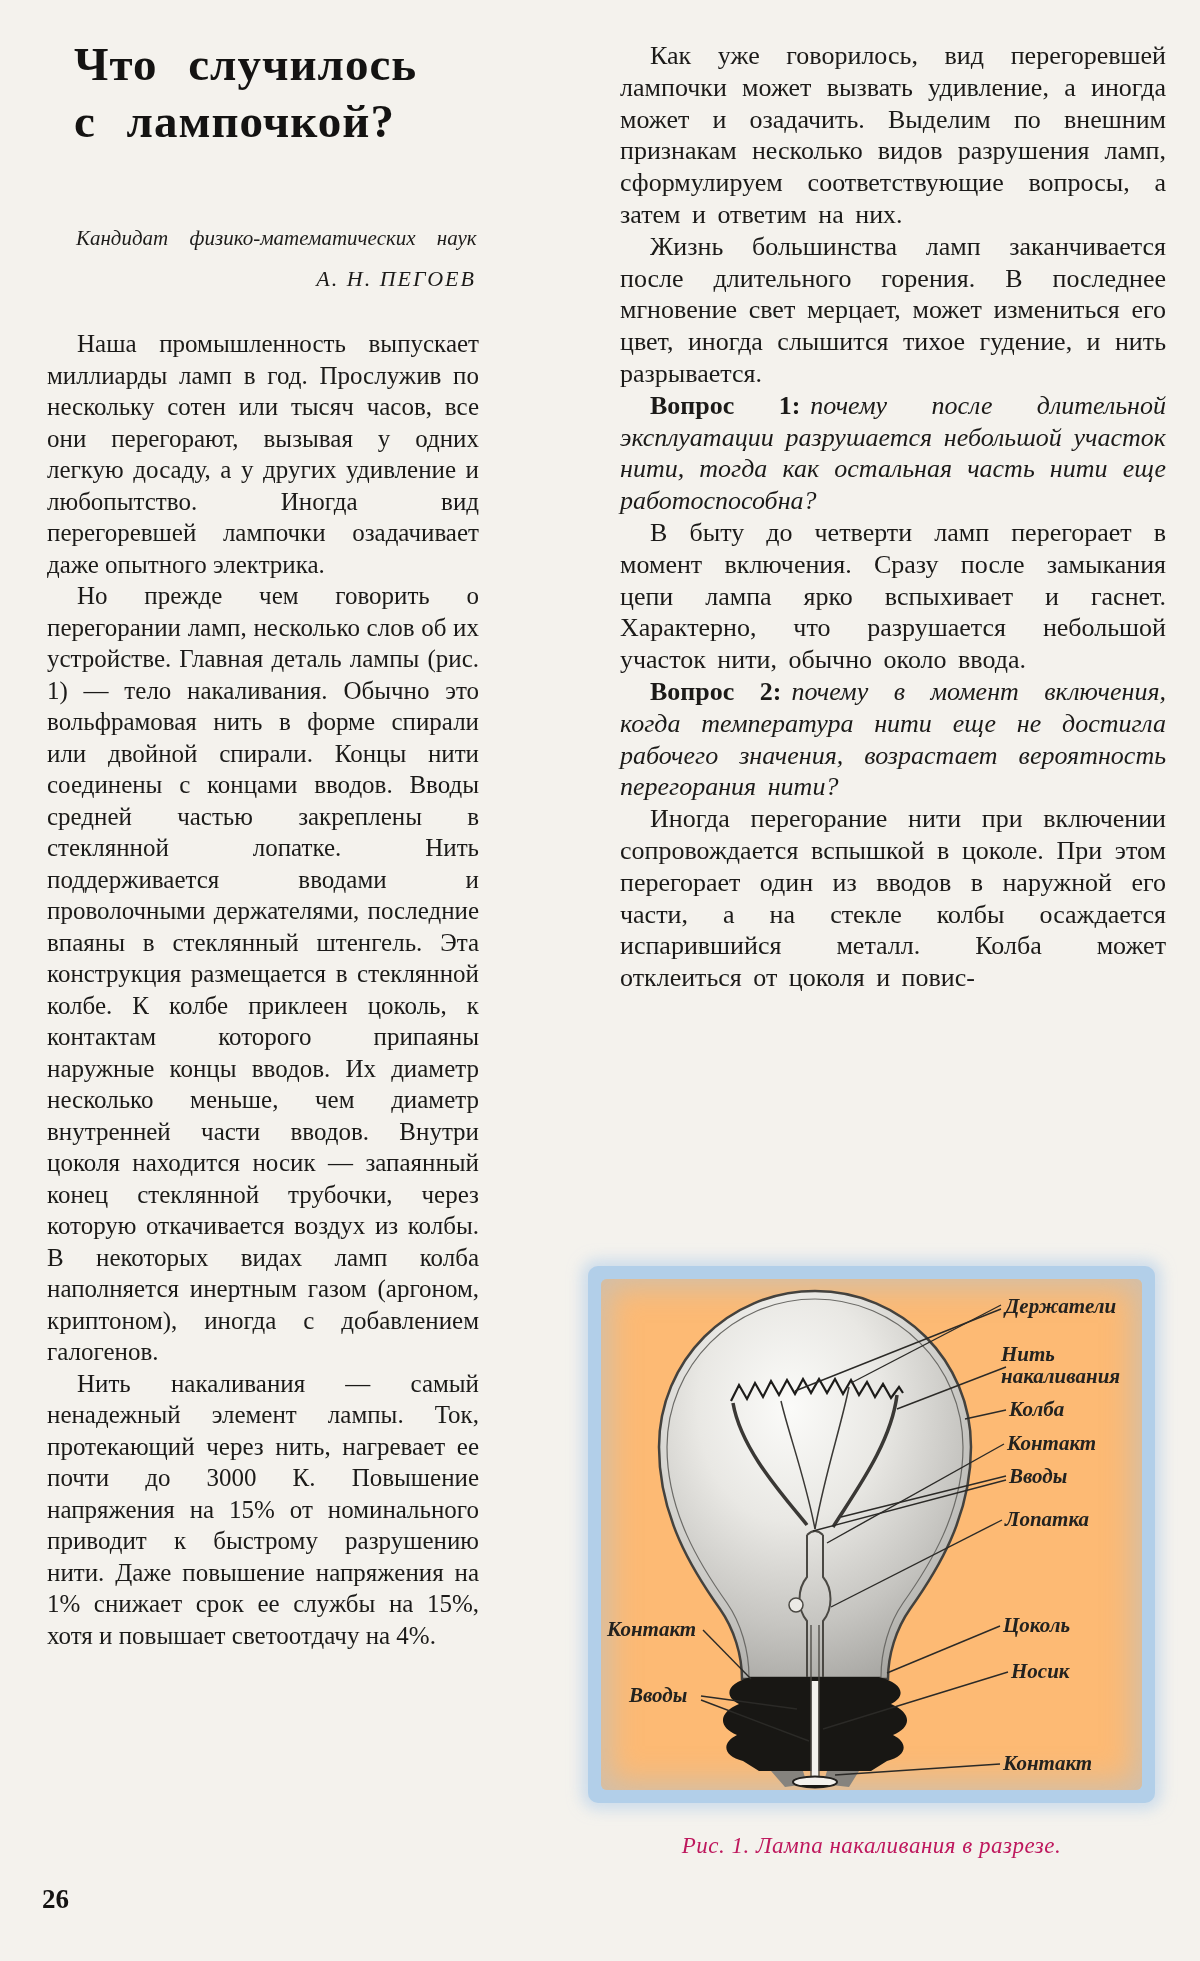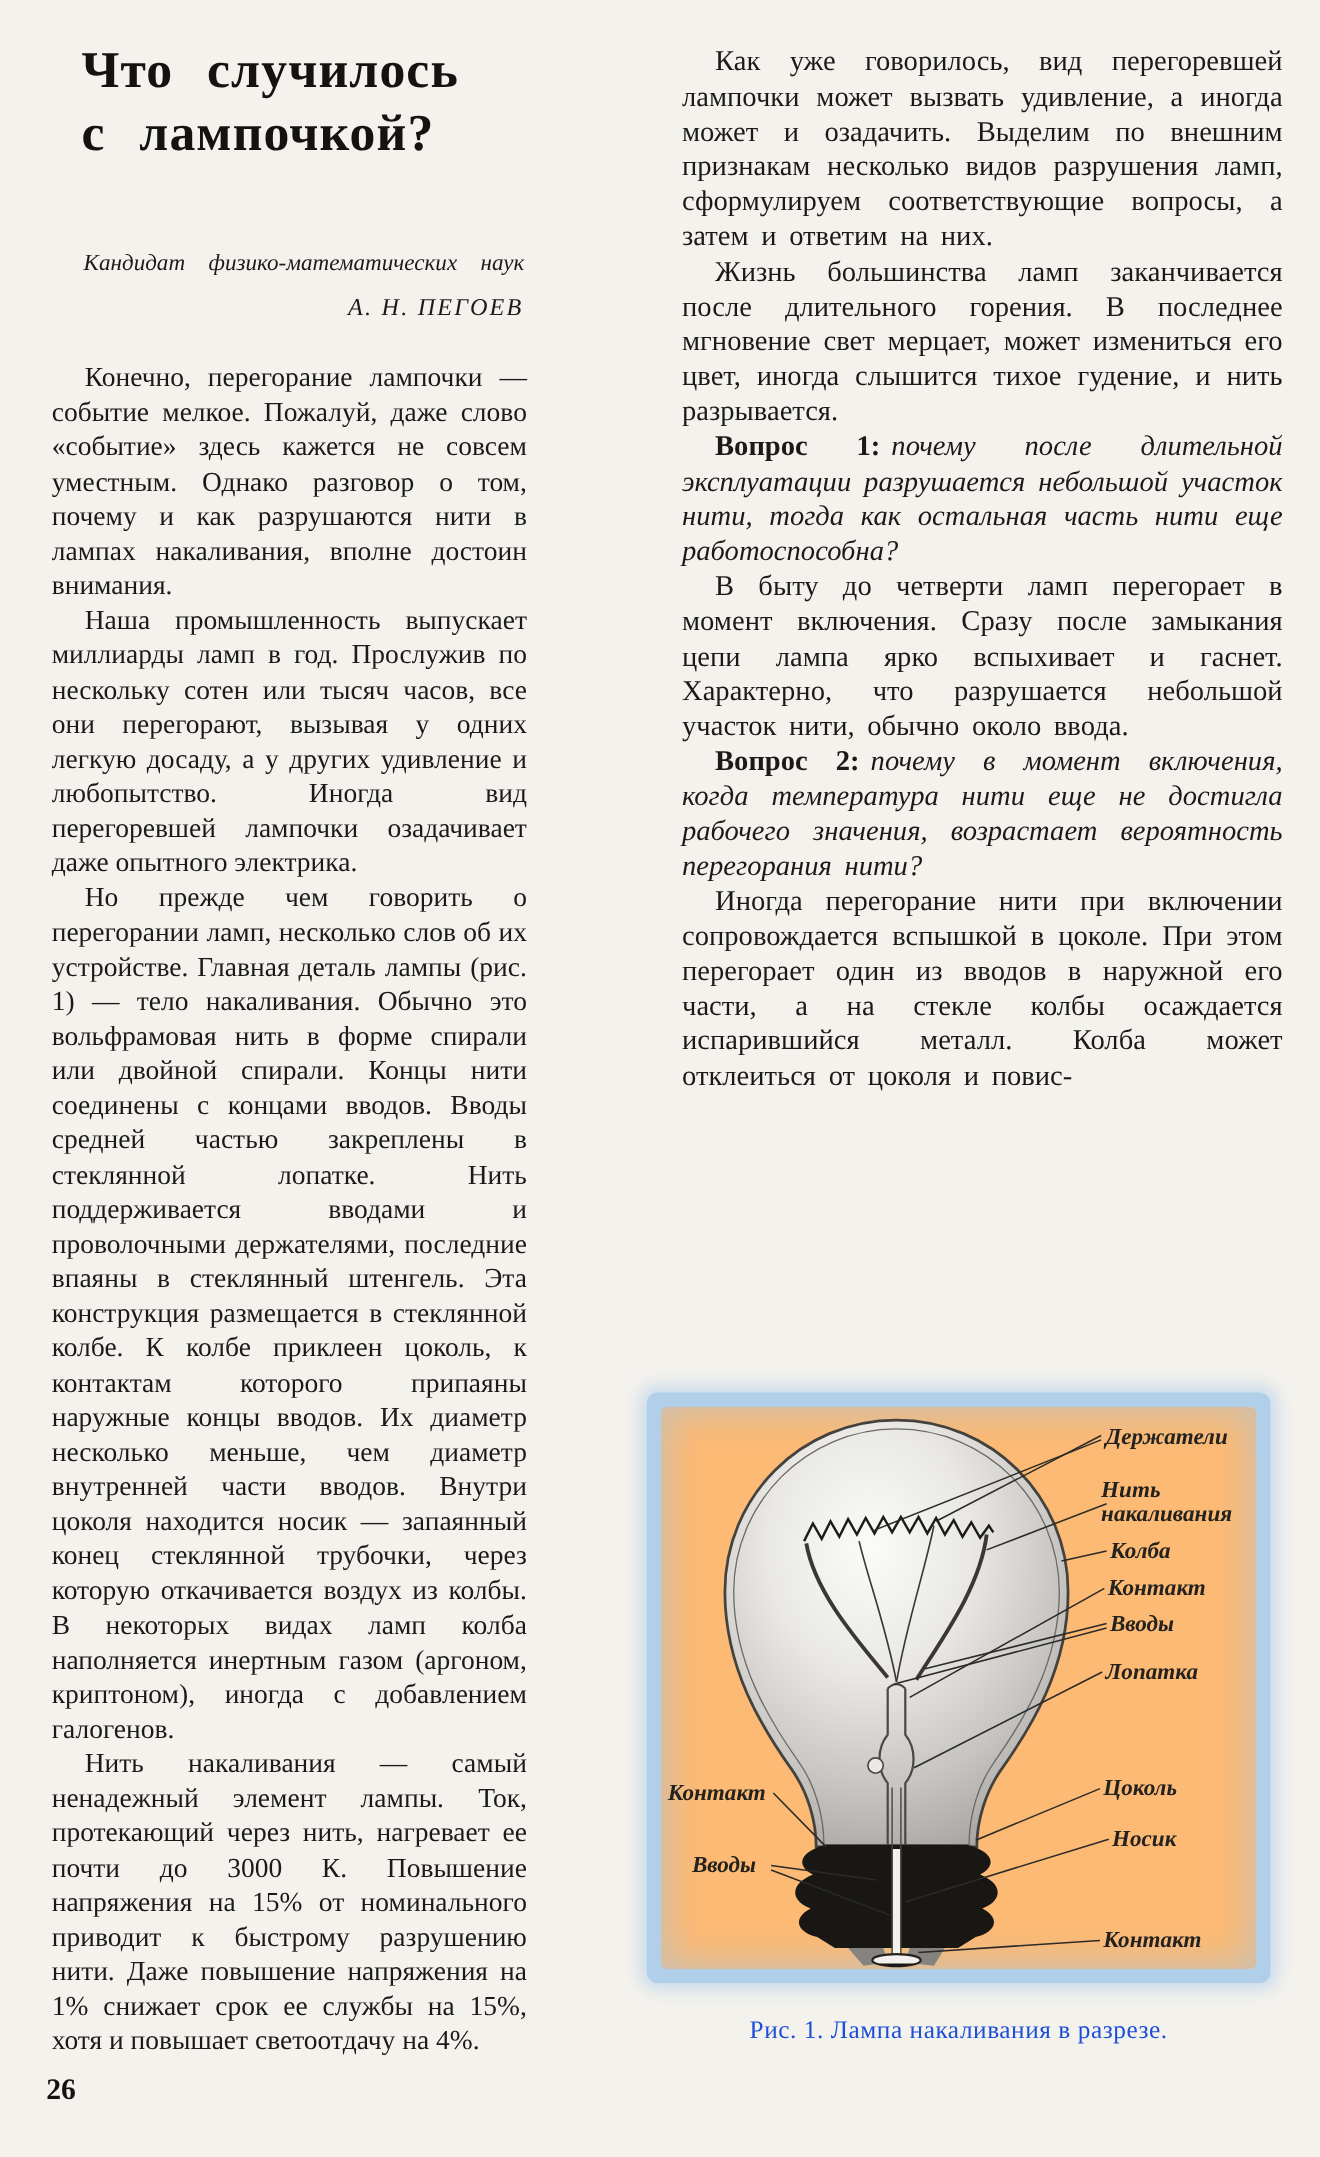--- a/index.html
+++ b/index.html
@@ -47,39 +47,38 @@
     border-radius:6px;
     box-shadow:inset 0 0 30px 8px rgba(164,197,228,.5);
   }
   .lamp-svg{position:absolute;left:0;top:0;width:541px;height:511px;}
   .fig-label{
     position:absolute;font-style:italic;font-weight:bold;font-size:21px;
     color:#23221f;white-space:nowrap;line-height:22px;
   }
   .fig-caption{
     position:absolute;left:588px;top:1833px;width:567px;text-align:center;
-    font-size:23px;letter-spacing:.5px;color:#1d4ed8;
+    font-style:italic;font-size:23px;letter-spacing:.5px;color:#be185d;
   }
   .page-number{
     position:absolute;left:42px;top:1884px;
     font-size:27px;font-weight:bold;color:#141312;
   }
 </style>
 </head>
 <body>
 
 <div class="title">
   <div>Что случилось</div>
   <div>с лампочкой?</div>
 </div>
 <div class="author-role">Кандидат физико-математических наук</div>
 <div class="author-name">А. Н. ПЕГОЕВ</div>
 
 <div class="col left-col">
-  <p>Конечно, перегорание лампочки — событие мелкое. Пожалуй, даже слово «событие» здесь кажется не совсем уместным. Однако разговор о том, почему и как разрушаются нити в лампах накаливания, вполне достоин внимания.</p>
   <p>Наша промышленность выпускает миллиарды ламп в год. Прослужив по нескольку сотен или тысяч часов, все они перегорают, вызывая у одних легкую досаду, а у других удивление и любопытство. Иногда вид перегоревшей лампочки озадачивает даже опытного электрика.</p>
   <p>Но прежде чем говорить о перегорании ламп, несколько слов об их устройстве. Главная деталь лампы (рис. 1) — тело накаливания. Обычно это вольфрамовая нить в форме спирали или двойной спирали. Концы нити соединены с концами вводов. Вводы средней частью закреплены в стеклянной лопатке. Нить поддерживается вводами и проволочными держателями, последние впаяны в стеклянный штенгель. Эта конструкция размещается в стеклянной колбе. К колбе приклеен цоколь, к контактам которого припаяны наружные концы вводов. Их диаметр несколько меньше, чем диаметр внутренней части вводов. Внутри цоколя находится носик — запаянный конец стеклянной трубочки, через которую откачивается воздух из колбы. В некоторых видах ламп колба наполняется инертным газом (аргоном, криптоном), иногда с добавлением галогенов.</p>
   <p>Нить накаливания — самый ненадежный элемент лампы. Ток, протекающий через нить, нагревает ее почти до 3000 К. Повышение напряжения на 15% от номинального приводит к быстрому разрушению нити. Даже повышение напряжения на 1% снижает срок ее службы на 15%, хотя и повышает светоотдачу на 4%.</p>
 </div>
 
 <div class="col right-col">
   <p>Как уже говорилось, вид перегоревшей лампочки может вызвать удивление, а иногда может и озадачить. Выделим по внешним признакам несколько видов разрушения ламп, сформулируем соответствующие вопросы, а затем и ответим на них.</p>
   <p>Жизнь большинства ламп заканчивается после длительного горения. В последнее мгновение свет мерцает, может измениться его цвет, иногда слышится тихое гудение, и нить разрывается.</p>
   <p class="q"><b>Вопрос 1:</b><i>почему после длительной эксплуатации разрушается небольшой участок нити, тогда как остальная часть нити еще работоспособна?</i></p>
   <p>В быту до четверти ламп перегорает в момент включения. Сразу после замыкания цепи лампа ярко вспыхивает и гаснет. Характерно, что разрушается небольшой участок нити, обычно около ввода.</p>

